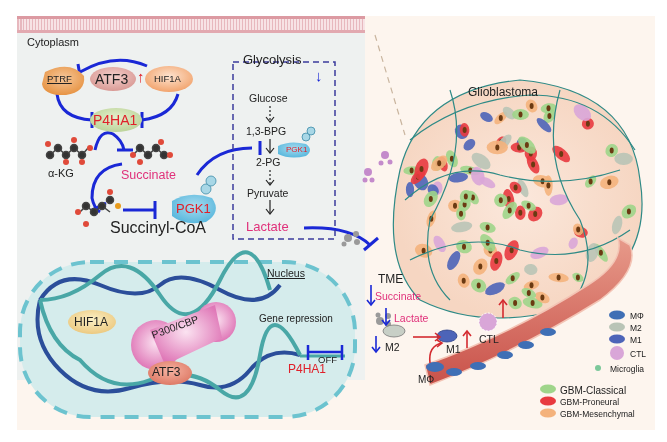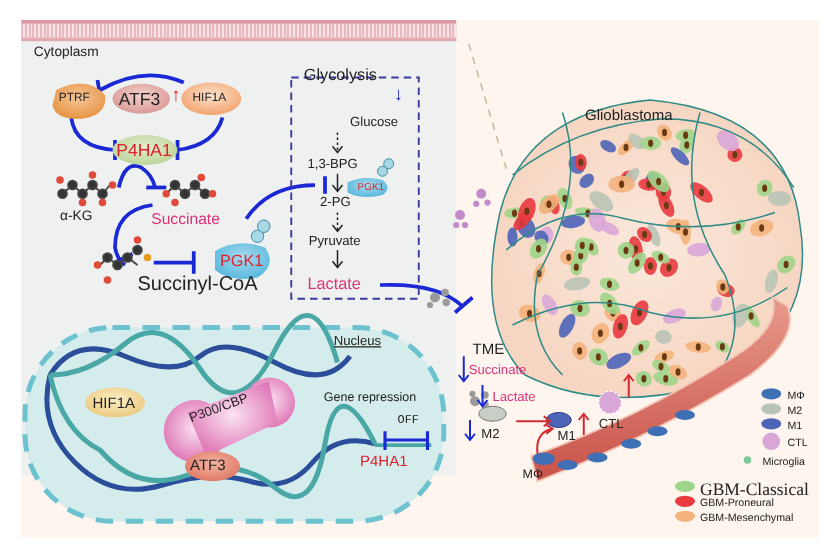--- a/index.html
+++ b/index.html
@@ -402,57 +402,57 @@
       <ellipse cx="617" cy="339" rx="8" ry="4.5" fill="#4d64b8"></ellipse>
       <ellipse cx="617" cy="353" rx="7" ry="7" fill="#d9a6d8"></ellipse>
       <ellipse cx="598" cy="368" rx="3" ry="3" fill="#7cc89a"></ellipse>
       <ellipse cx="548" cy="389" rx="8" ry="4.5" fill="#9fd58a"></ellipse>
       <ellipse cx="548" cy="401" rx="8" ry="4.5" fill="#e83a3f"></ellipse>
       <ellipse cx="548" cy="413" rx="8" ry="4.5" fill="#f4b27c"></ellipse>
     </g>
 </svg>
 
 <div class="lbl" style="left:27px;top:36px;font-size:11px;">Cytoplasm</div>
-<div class="lbl" style="left:47px;top:73px;font-size:9.5px;">PTRF</div>
+<div class="lbl" style="left:47px;top:73px;font-size:9.5px;text-decoration:underline;">PTRF</div>
 <div class="lbl" style="left:95px;top:71px;font-size:14px;">ATF3</div>
 <div class="lbl" style="left:137px;top:68px;font-size:15px;color:#e0202a;">↑</div>
 <div class="lbl" style="left:154px;top:73px;font-size:9.5px;">HIF1A</div>
 <div class="lbl" style="left:93px;top:112px;font-size:14px;color:#e0202a;">P4HA1</div>
 <div class="lbl" style="left:48px;top:167px;font-size:11px;">α-KG</div>
 <div class="lbl" style="left:121px;top:168px;font-size:12.5px;color:#e0307a;">Succinate</div>
 <div class="lbl" style="left:110px;top:219px;font-size:16px;">Succinyl-CoA</div>
 <div class="lbl" style="left:176px;top:201px;font-size:13px;color:#e0202a;">PGK1</div>
 
 <div class="lbl" style="left:243px;top:52px;font-size:13px;">Glycolysis</div>
 <div class="lbl" style="left:315px;top:67px;font-size:15px;color:#1a28d6;">↓</div>
-<div class="lbl" style="left:249px;top:92px;font-size:10.5px;margin-left:31px;">Glucose</div>
+<div class="lbl" style="left:249px;top:92px;font-size:10.5px;">Glucose</div>
 <div class="lbl" style="left:246px;top:125px;font-size:10.5px;">1,3-BPG</div>
 <div class="lbl" style="left:256px;top:156px;font-size:10.5px;">2-PG</div>
 <div class="lbl" style="left:247px;top:187px;font-size:10.5px;">Pyruvate</div>
 <div class="lbl" style="left:246px;top:219px;font-size:13px;color:#e0307a;">Lactate</div>
 <div class="lbl" style="left:286px;top:145px;font-size:8px;color:#e0202a;">PGK1</div>
 
 <div class="lbl" style="left:267px;top:267px;font-size:10.5px;text-decoration:underline;">Nucleus</div>
 <div class="lbl" style="left:259px;top:313px;font-size:10px;">Gene repression</div>
 <div class="lbl" style="left:74px;top:315px;font-size:12px;">HIF1A</div>
 <div class="lbl" style="left:152px;top:329px;font-size:10.5px;transform:rotate(-20deg);transform-origin:left center;">P300/CBP</div>
 <div class="lbl" style="left:152px;top:365px;font-size:12px;">ATF3</div>
-<div class="lbl" style="left:318px;top:330px;font-size:9.5px;font-family:Liberation Mono, monospace;">OFF</div>
+<div class="lbl" style="left:318px;top:354px;font-size:9.5px;">OFF</div>
 <div class="lbl" style="left:288px;top:362px;font-size:12px;color:#e0202a;">P4HA1</div>
 
 <div class="lbl" style="left:378px;top:272px;font-size:12px;">TME</div>
 <div class="lbl" style="left:375px;top:290px;font-size:10.5px;color:#e0307a;">Succinate</div>
 <div class="lbl" style="left:394px;top:312px;font-size:10.5px;color:#e0307a;">Lactate</div>
 <div class="lbl" style="left:385px;top:341px;font-size:10.5px;">M2</div>
 <div class="lbl" style="left:446px;top:343px;font-size:10.5px;">M1</div>
 <div class="lbl" style="left:479px;top:333px;font-size:10.5px;">CTL</div>
 <div class="lbl" style="left:418px;top:374px;font-size:10px;">MΦ</div>
 
 <div class="lbl" style="left:468px;top:45px;font-size:12px;margin-top:40px;">Glioblastoma</div>
 
 <div class="lbl" style="left:630px;top:311px;font-size:8.5px;">MΦ</div>
 <div class="lbl" style="left:630px;top:323px;font-size:8.5px;">M2</div>
 <div class="lbl" style="left:630px;top:335px;font-size:8.5px;">M1</div>
 <div class="lbl" style="left:630px;top:349px;font-size:8.5px;">CTL</div>
 <div class="lbl" style="left:610px;top:364px;font-size:8.5px;">Microglia</div>
-<div class="lbl" style="left:560px;top:385px;font-size:14px;font-family:Liberation Serif, serif;">GBM-Classical</div>
+<div class="lbl" style="left:560px;top:385px;font-size:10px;">GBM-Classical</div>
 <div class="lbl" style="left:560px;top:397px;font-size:8.5px;">GBM-Proneural</div>
 <div class="lbl" style="left:560px;top:409px;font-size:8.5px;">GBM-Mesenchymal</div>
 
 </body></html>

